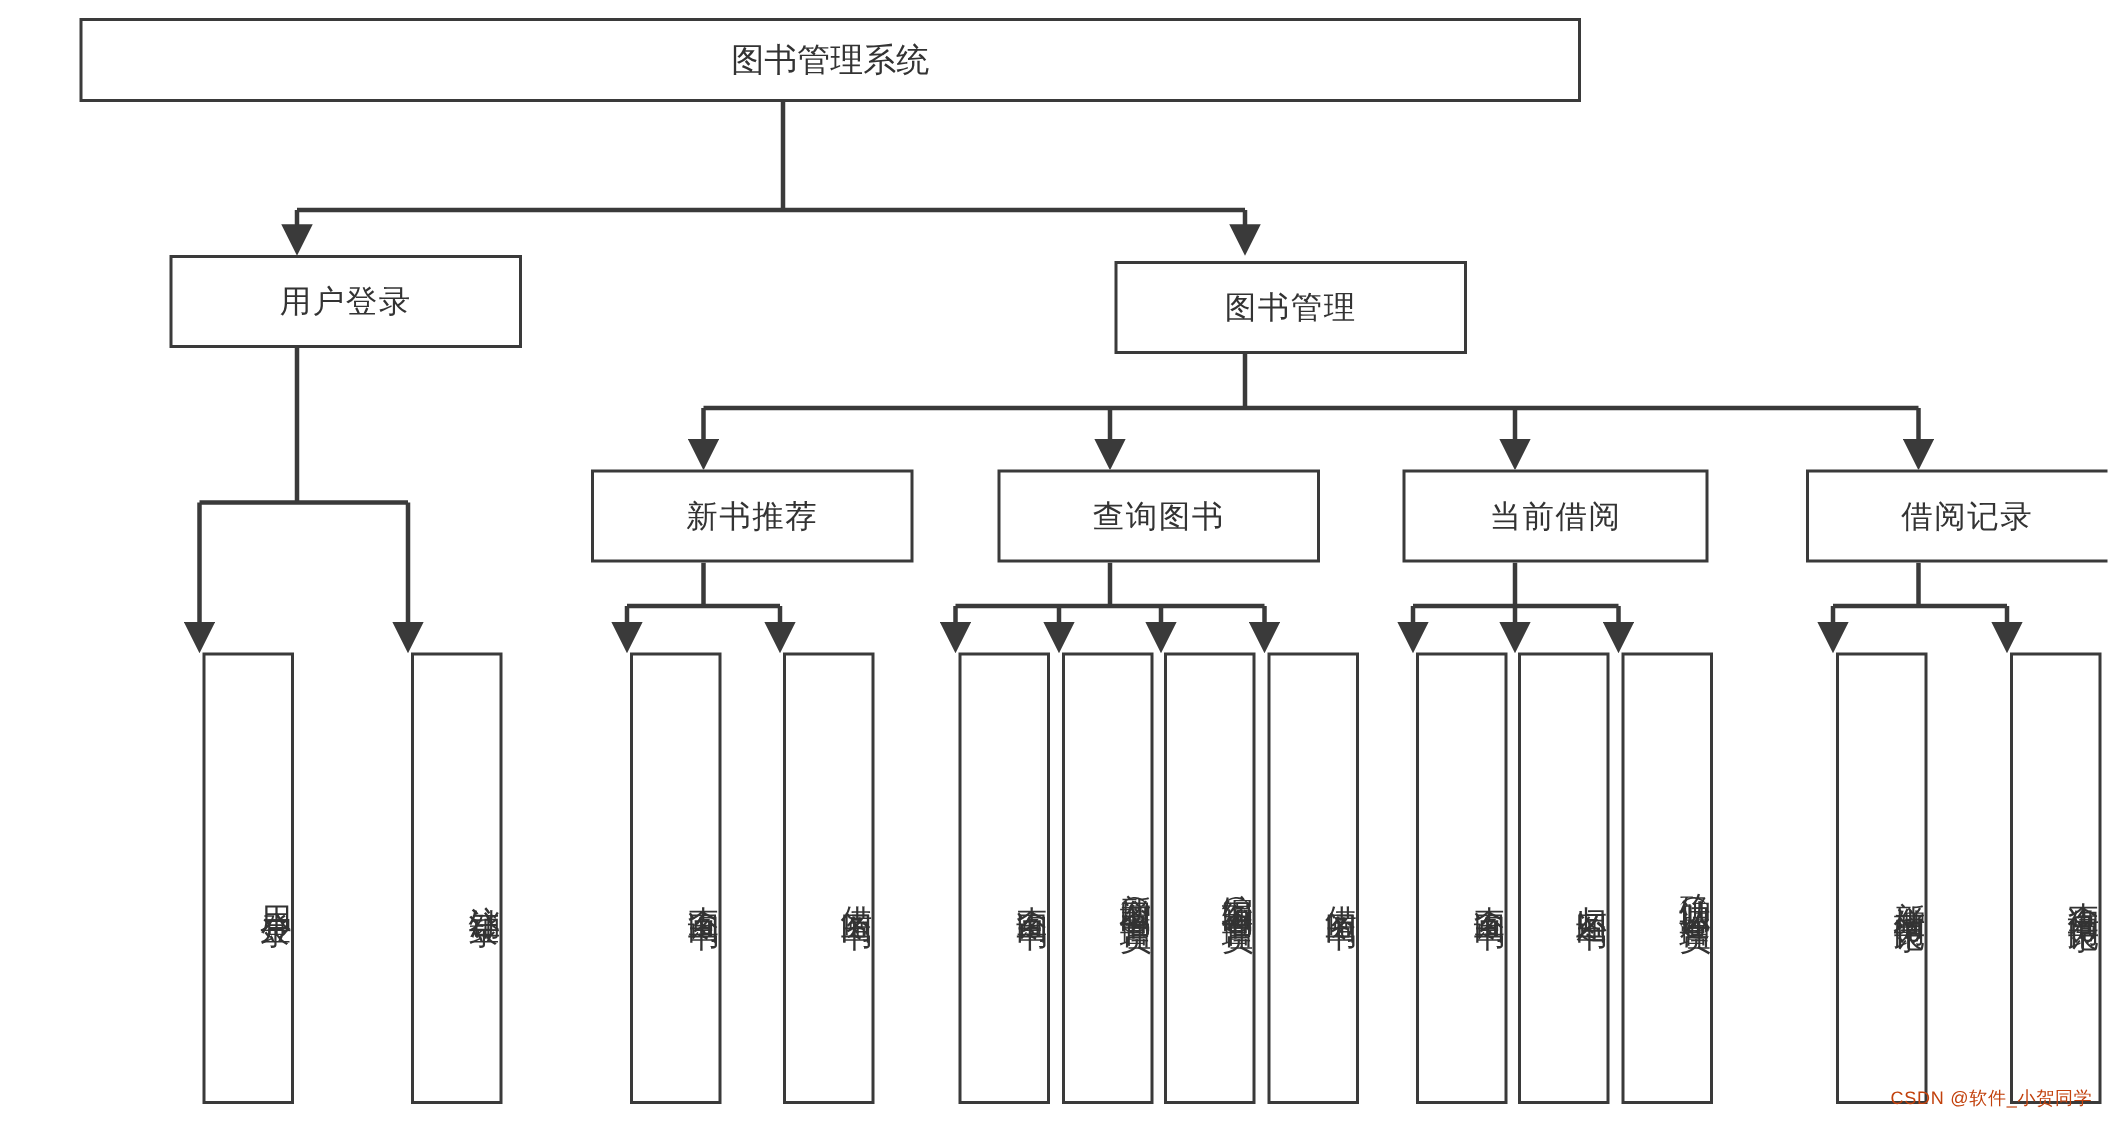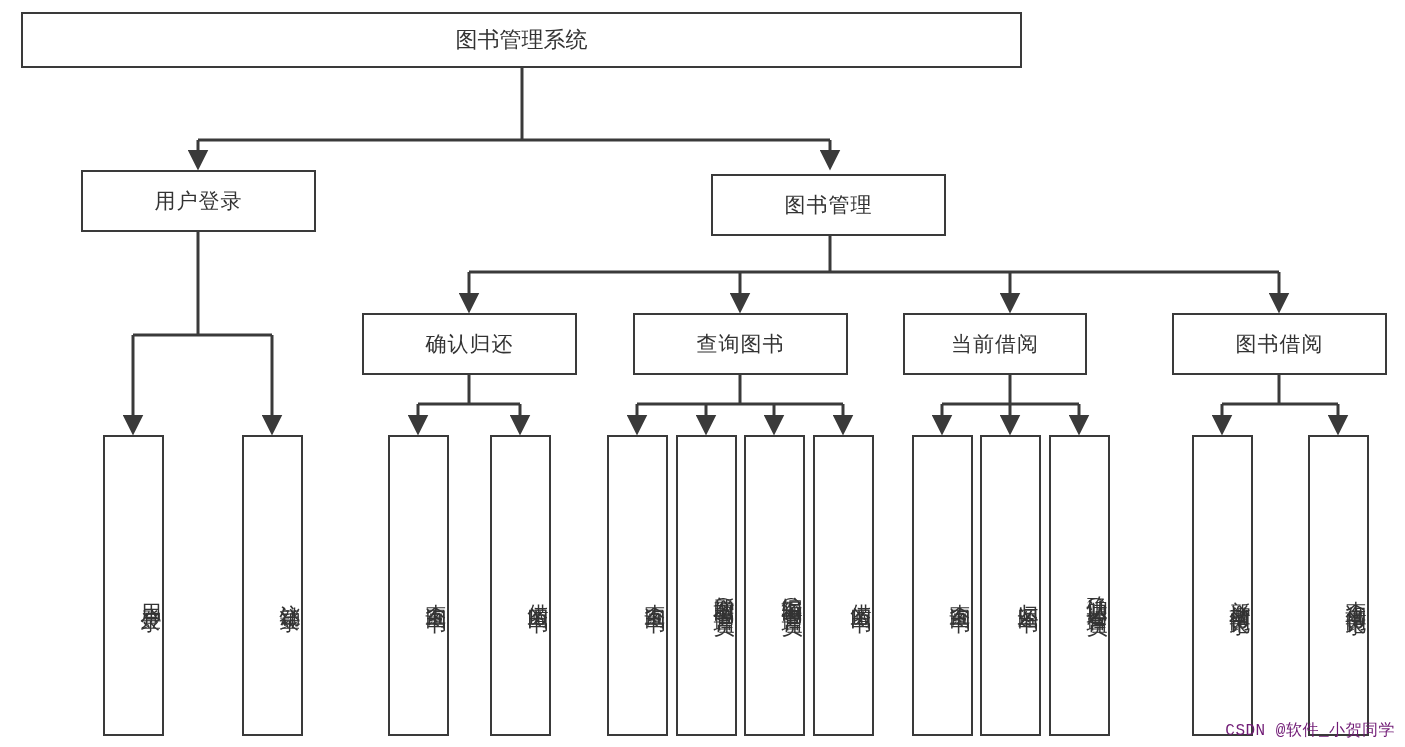--- a/index.html
+++ b/index.html
@@ -8,20 +8,21 @@
     font-family:"Liberation Sans","DejaVu Sans",sans-serif;
     color:#2b2b2b;
   }
   #diagram-canvas{position:absolute;left:0;top:0;width:1405px;height:747px;}
   svg#edges{position:absolute;left:0;top:0;width:1405px;height:747px;pointer-events:none;}
   .node{
     position:absolute;box-sizing:border-box;
     border:2px solid #3a3a3a;background:#ffffff;
     display:flex;align-items:center;justify-content:center;
     color:#333333;
+    margin-left:32px;
   }
   .node.h{font-size:21px;letter-spacing:1px;}
   .node.root{font-size:22px;}
   .node.leaf{
     writing-mode:vertical-rl;
     text-orientation:upright;
     font-size:21px;
     letter-spacing:3px;
     align-items:flex-start;
     justify-content:center;
@@ -29,23 +30,22 @@
     line-height:1.08;
   }
   .node.leaf .vtxt{
     writing-mode:vertical-rl;
     text-orientation:upright;
     white-space:nowrap;
     display:block;
   }
   #watermark{
     position:absolute;right:10px;bottom:6px;
-    font-size:16px;color:#701a75;letter-spacing:0.5px;
+    font-size:12px;color:#c2410c;letter-spacing:0.5px;
     white-space:nowrap;
-    font-family:Liberation Mono, monospace;
   }
 </style>
 </head>
 <body>
 
 <div id="diagram-canvas">
 
   <svg id="edges" viewBox="0 0 1405 747" xmlns="http://www.w3.org/2000/svg">
     <defs>
       <marker id="arrow" viewBox="0 0 12 12" refX="6" refY="6" markerWidth="7" markerHeight="7" orient="auto-start-reverse">
@@ -101,30 +101,30 @@
   </div>
 
   <div class="node h" style="left:81px;top:170px;width:235px;height:62px;">
     <span>用户登录</span>
   </div>
   <div class="node h" style="left:711px;top:174px;width:235px;height:62px;">
     <span>图书管理</span>
   </div>
 
   <div class="node h" style="left:362px;top:313px;width:215px;height:62px;">
-    <span>确认归还</span>
+    <span>新书推荐</span>
   </div>
   <div class="node h" style="left:633px;top:313px;width:215px;height:62px;">
     <span>查询图书</span>
   </div>
-  <div class="node h" style="left:903px;top:313px;width:184px;height:62px;">
+  <div class="node h" style="left:903px;top:313px;width:204px;height:62px;">
     <span>当前借阅</span>
   </div>
   <div class="node h" style="left:1172px;top:313px;width:215px;height:62px;">
-    <span>图书借阅</span>
+    <span>借阅记录</span>
   </div>
 
   <div class="node leaf" style="left:103px;top:435px;width:61px;height:301px;">
     <span class="vtxt">用户登录</span>
   </div>
   <div class="node leaf" style="left:242px;top:435px;width:61px;height:301px;">
     <span class="vtxt">注销登录</span>
   </div>
 
   <div class="node leaf" style="left:388px;top:435px;width:61px;height:301px;">

